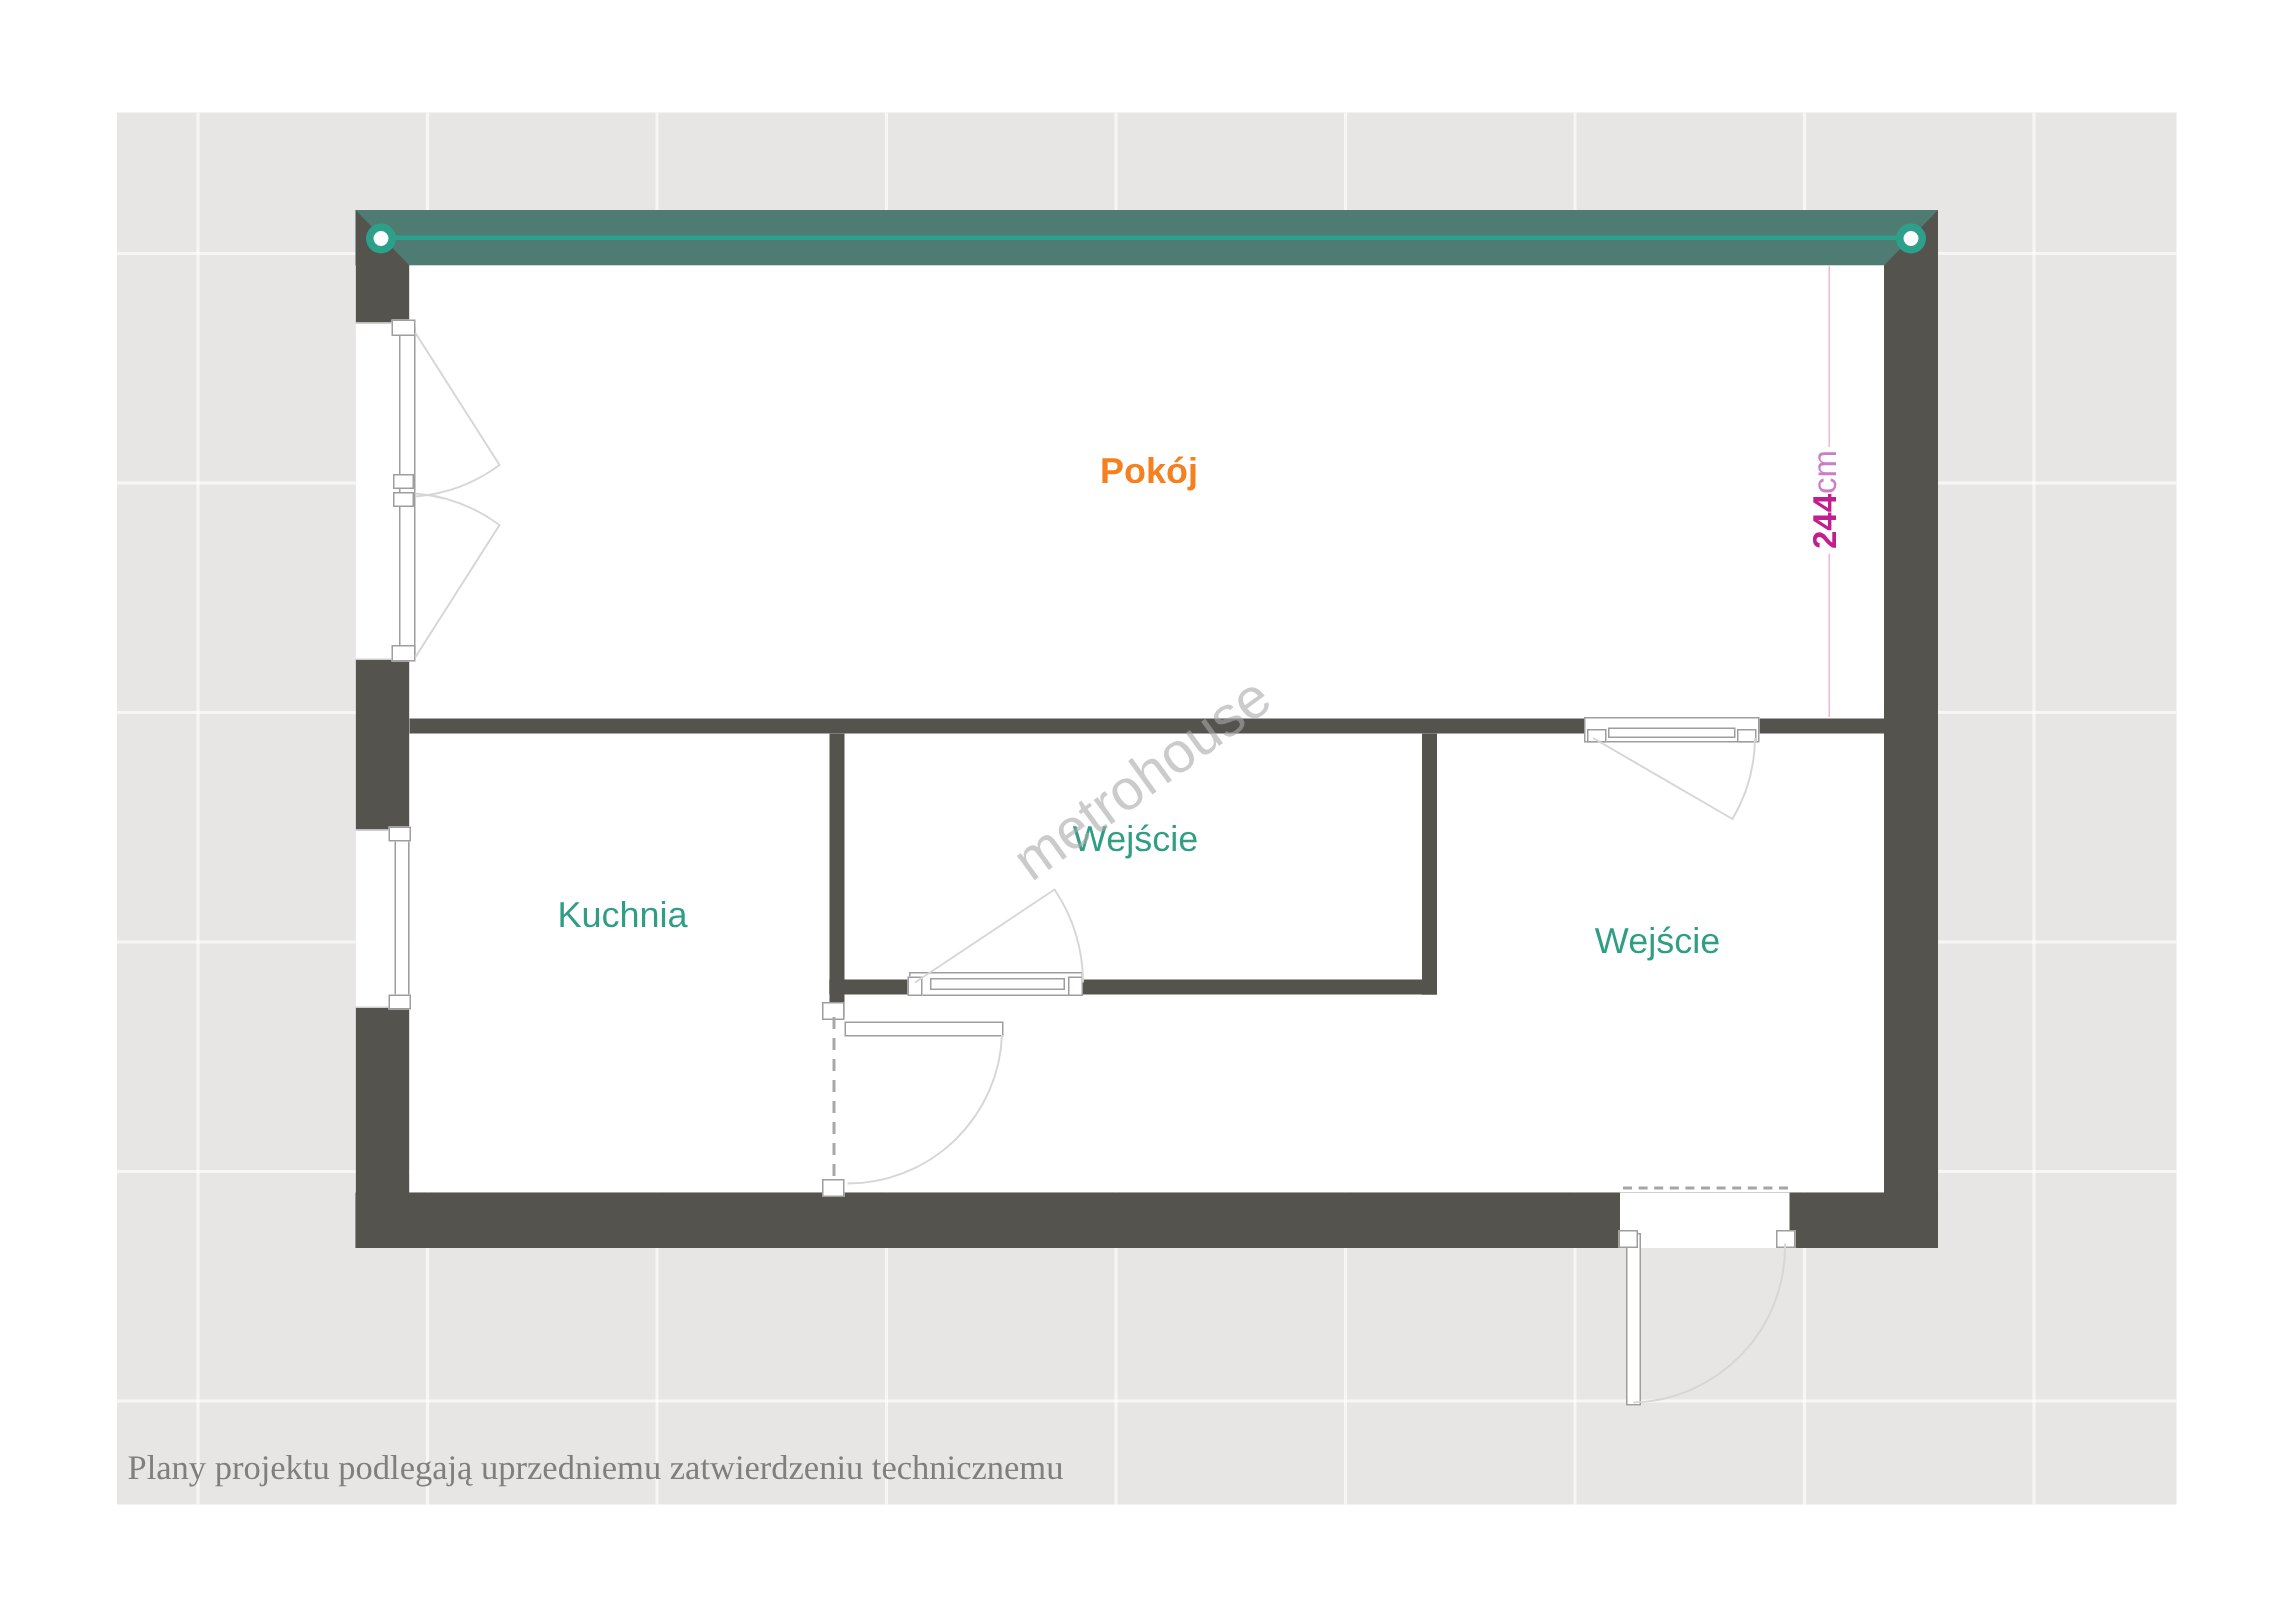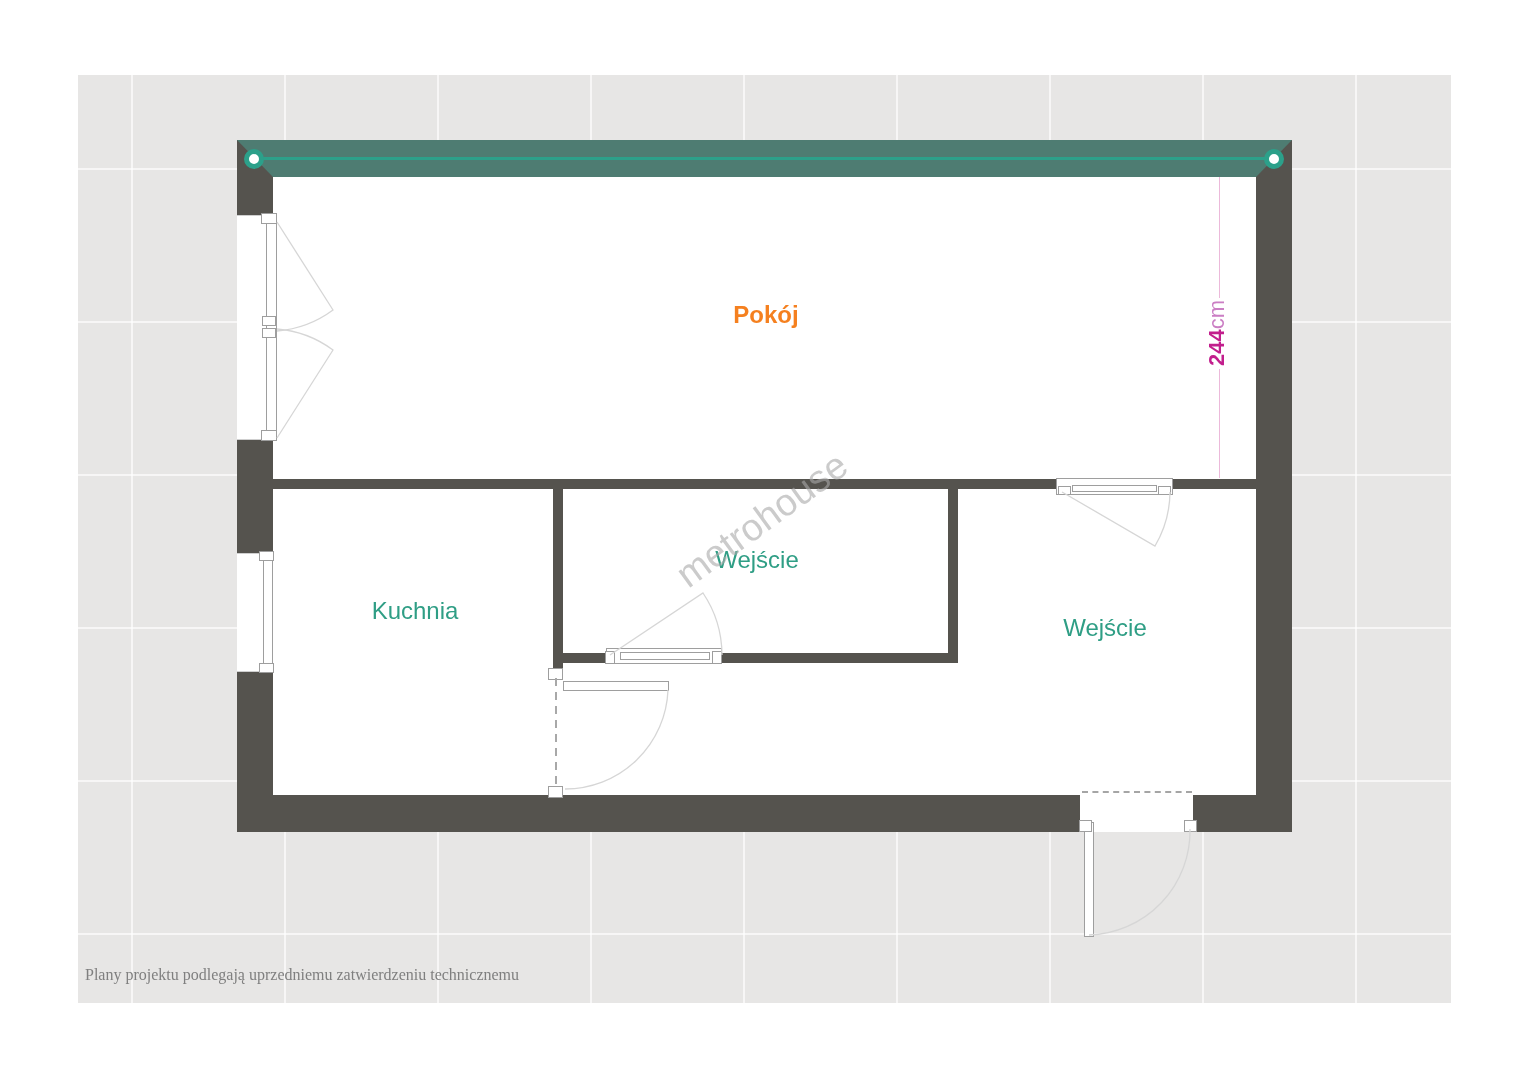--- a/index.html
+++ b/index.html
@@ -83,21 +83,21 @@
   .dim-seg{width:1px;background:var(--dim_line,#ecb9da);}
   .dim-seg.s1{left:1219px;top:177px;height:121px;}
   .dim-seg.s2{left:1219px;top:369px;height:109px;}
   .dim-label{left:1217px;top:333px;transform:translate(-50%,-50%) rotate(-90deg);white-space:nowrap;font-size:22px;}
   .dim-label .val{font-weight:bold;color:var(--dim_value,#c21e8d);}
   .dim-label .unit{color:var(--dim_unit,#cb7ec4);}
 
   .watermark{left:762px;top:520px;transform:translate(-50%,-50%) rotate(-36deg);
     font-size:38px;letter-spacing:0px;color:var(--watermark,#a9a9a9);opacity:.6;white-space:nowrap;}
 
-  .footer-note{left:85px;top:966px;font-family:"Liberation Serif",serif;font-size:16px;color:var(--footer,#7f7f7f);white-space:nowrap;}
+  .footer-note{left:85px;top:966px;font-family:"Liberation Serif",serif;font-size:23px;color:var(--footer,#7f7f7f);white-space:nowrap;}
 </style>
 </head>
 <body>
 
 <div class="page">
 
   <div class="abs board"></div>
 
   <div class="abs rail"></div>
 

